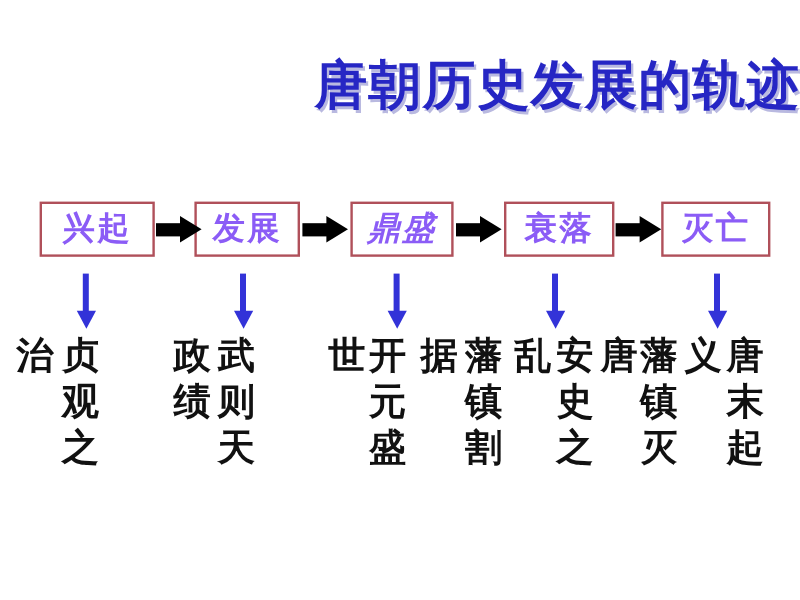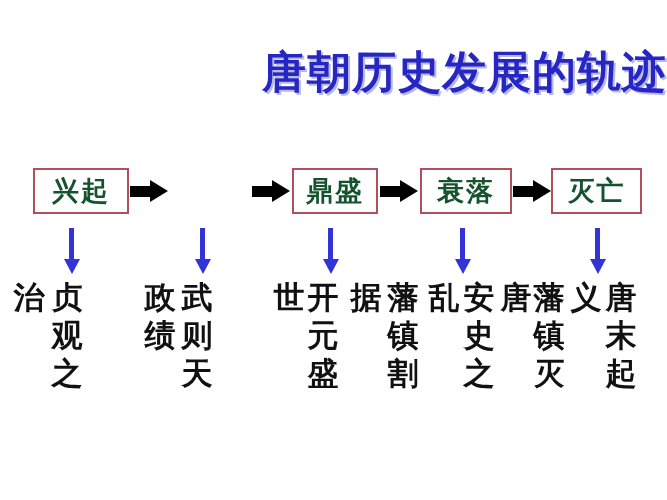--- a/index.html
+++ b/index.html
@@ -46,21 +46,21 @@
     width: 667px;
     height: 48px;
   }
   .stage-box {
     position: absolute;
     top: 0;
     height: 46px;
     box-sizing: border-box;
     border: 2px solid #b0505a;
     background: #ffffff;
-    color: #14532d;
+    color: #8b5cf6;
     font-size: 27px;
     font-weight: bold;
     line-height: 42px;
     text-align: center;
     letter-spacing: 2px;
     white-space: nowrap;
   }
 
   
   .h-arrow {
@@ -130,21 +130,22 @@
 </style>
 </head>
 <body>
 
 <div id="diagram">
 
   <div class="title">唐朝历史发展的轨迹</div>
 
   <div class="stage-row">
       <div class="stage-box" style="left: 33px; width: 96px;">兴起</div>
-      <div class="stage-box" style="left: 292px; width: 86px;">鼎盛</div>
+      <div class="stage-box" style="left: 162px; width: 88px;">发展</div>
+      <div class="stage-box" style="left: 292px; width: 86px; font-style: italic;">鼎盛</div>
       <div class="stage-box" style="left: 420px; width: 92px;">衰落</div>
       <div class="stage-box" style="left: 551px; width: 91px;">灭亡</div>
       <div class="h-arrow" style="left: 130px;">
         <div class="shaft"></div>
         <div class="head"></div>
       </div>
       <div class="h-arrow" style="left: 252px;">
         <div class="shaft"></div>
         <div class="head"></div>
       </div>

